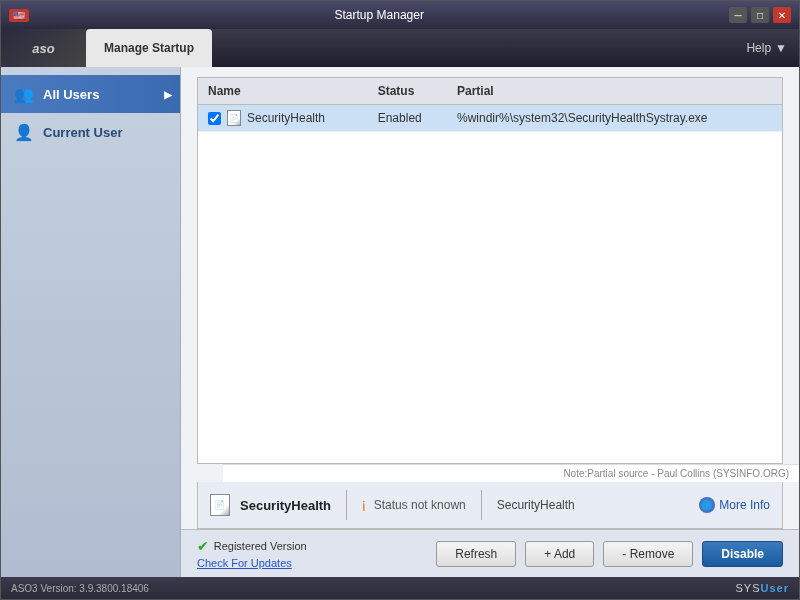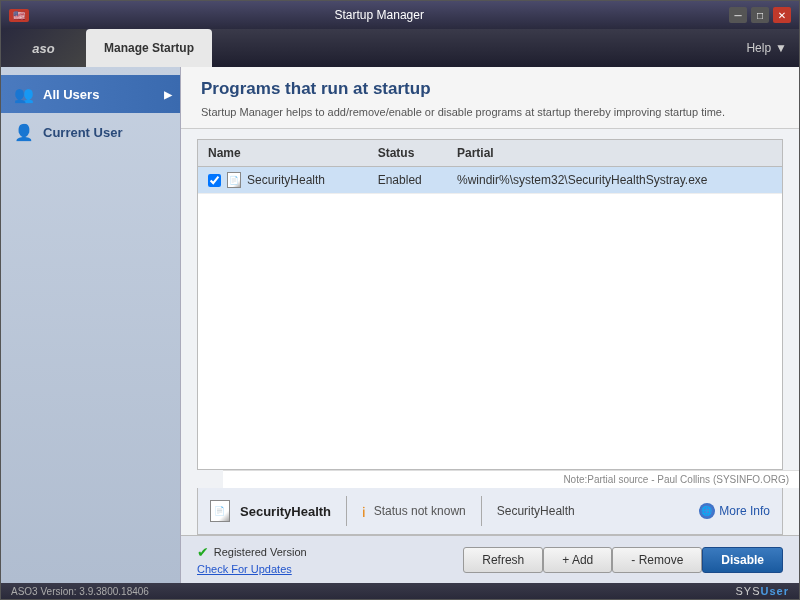--- a/index.html
+++ b/index.html
@@ -379,21 +379,21 @@
 
     .check-link {
       color: #2255cc;
       font-size: 11px;
       cursor: pointer;
       text-decoration: underline;
     }
 
     .bottom-buttons {
       display: flex;
-      gap: 0;
+      gap: 9px;
       align-items: center;
     }
 
     .btn {
       padding: 5px 18px;
       font-size: 12px;
       cursor: pointer;
       border-radius: 3px;
       border: 1px solid #999;
       background: linear-gradient(to bottom, #f5f5f5, #ddd);
@@ -403,21 +403,21 @@
     .btn.primary {
       background: linear-gradient(to bottom, #3a7abf, #1a5a9f);
       color: white;
       border: 1px solid #1a4a8a;
       font-weight: bold;
     }
 
     
     .status-bar {
       background: linear-gradient(to bottom, #3a3a4a, #2a2a3a);
-      height: 16px;
+      height: 22px;
       display: flex;
       align-items: center;
       justify-content: space-between;
       padding: 0 10px;
       flex-shrink: 0;
       gap: 48px;
     }
 
     .status-text {
       color: #aaa;
@@ -478,24 +478,20 @@
         <span>All Users</span>
       </div>
       <div class="sidebar-item">
         <div class="sidebar-icon">👤</div>
         <span>Current User</span>
       </div>
     </div>
 
     <div class="content">
 
-      <div class="content-header">
-        <div class="content-title">Programs that run at startup</div>
-        <div class="content-desc">Startup Manager helps to add/remove/enable or disable programs at startup thereby improving startup time.</div>
-      </div>
 
       <div class="table-container">
         <table>
           <thead>
             <tr>
               <th>Name</th>
               <th>Status</th>
               <th>Partial</th>
             </tr>
           </thead>

